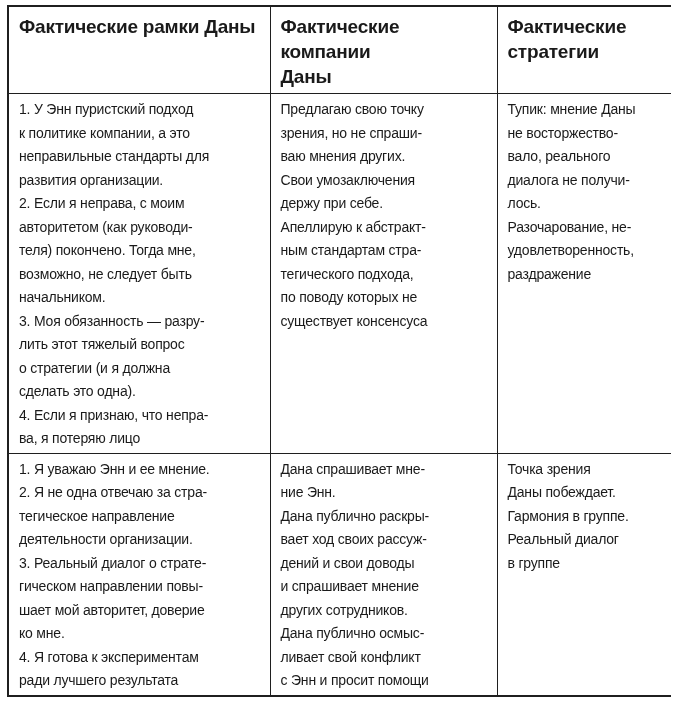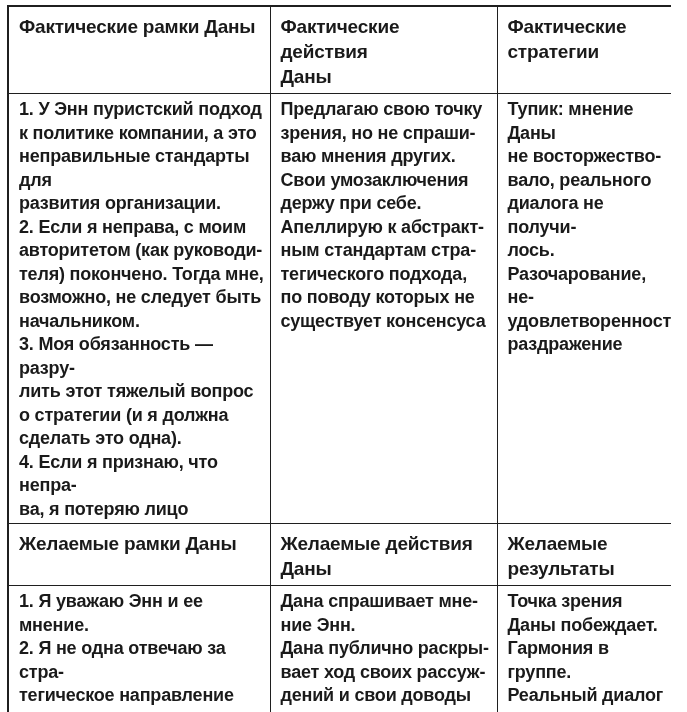--- a/index.html
+++ b/index.html
@@ -40,22 +40,22 @@
     overflow: hidden;
   }
   th.hdr {
     font-size: 19px;
     font-weight: bold;
     line-height: 25px;
     padding: 7px 6px 4px 10px;
     letter-spacing: -0.2px;
   }
   td.body-cell {
-    font-size: 18px;
-    font-weight: bold;
+    font-size: 14px;
+    font-weight: normal;
     line-height: 23.5px;
     padding: 4px 6px 2px 10px;
     letter-spacing: -0.2px;
   }
   tr.row-header-1, tr.row-header-2 { height: 55px; }
   tr.row-body-1 { height: 353px; }
   tr.row-body-2 { height: 236px; }
   col.c1 { width: 262px; }
   col.c2 { width: 227px; }
   col.c3 { width: 184px; }
@@ -66,21 +66,21 @@
 <div class="page">
   <table class="frames-table">
     <colgroup>
       <col class="c1">
       <col class="c2">
       <col class="c3">
     </colgroup>
     <tbody>
       <tr class="row-header-1">
         <th class="hdr">Фактические рамки Даны</th>
-        <th class="hdr">Фактические действия
+        <th class="hdr">Фактические компании
 Даны</th>
         <th class="hdr">Фактические
 стратегии</th>
       </tr>
       <tr class="row-body-1">
         <td class="body-cell">1. У Энн пуристский подход
 к политике компании, а это
 неправильные стандарты для
 развития организации.
 2. Если я неправа, с моим
@@ -106,27 +106,20 @@
 существует консенсуса</td>
         <td class="body-cell">Тупик: мнение Даны
 не восторжество-
 вало, реального
 диалога не получи-
 лось.
 Разочарование, не-
 удовлетворенность,
 раздражение</td>
       </tr>
-      <tr class="row-header-2">
-        <th class="hdr">Желаемые рамки Даны</th>
-        <th class="hdr">Желаемые действия
-Даны</th>
-        <th class="hdr">Желаемые
-результаты</th>
-      </tr>
       <tr class="row-body-2">
         <td class="body-cell">1. Я уважаю Энн и ее мнение.
 2. Я не одна отвечаю за стра-
 тегическое направление
 деятельности организации.
 3. Реальный диалог о страте-
 гическом направлении повы-
 шает мой авторитет, доверие
 ко мне.
 4. Я готова к экспериментам

